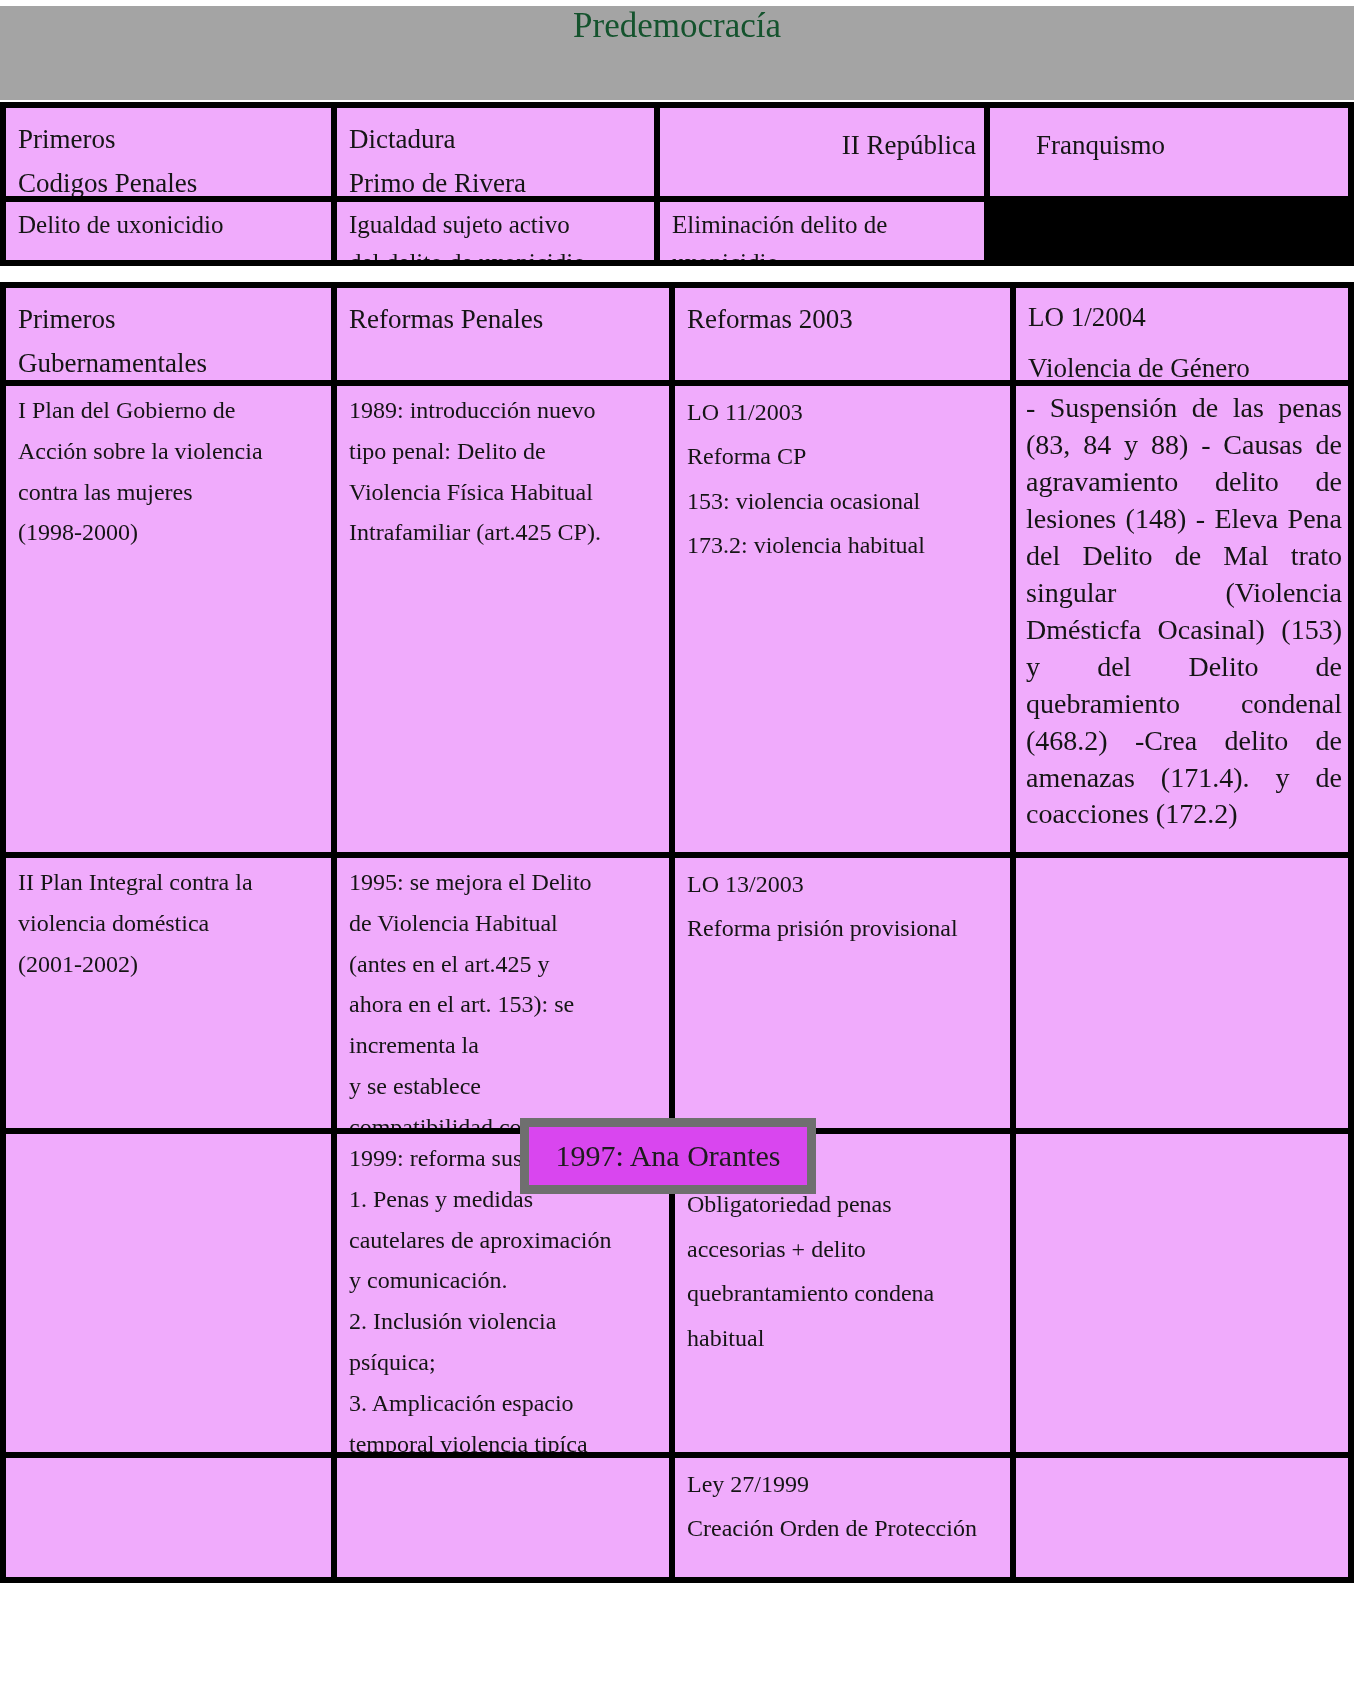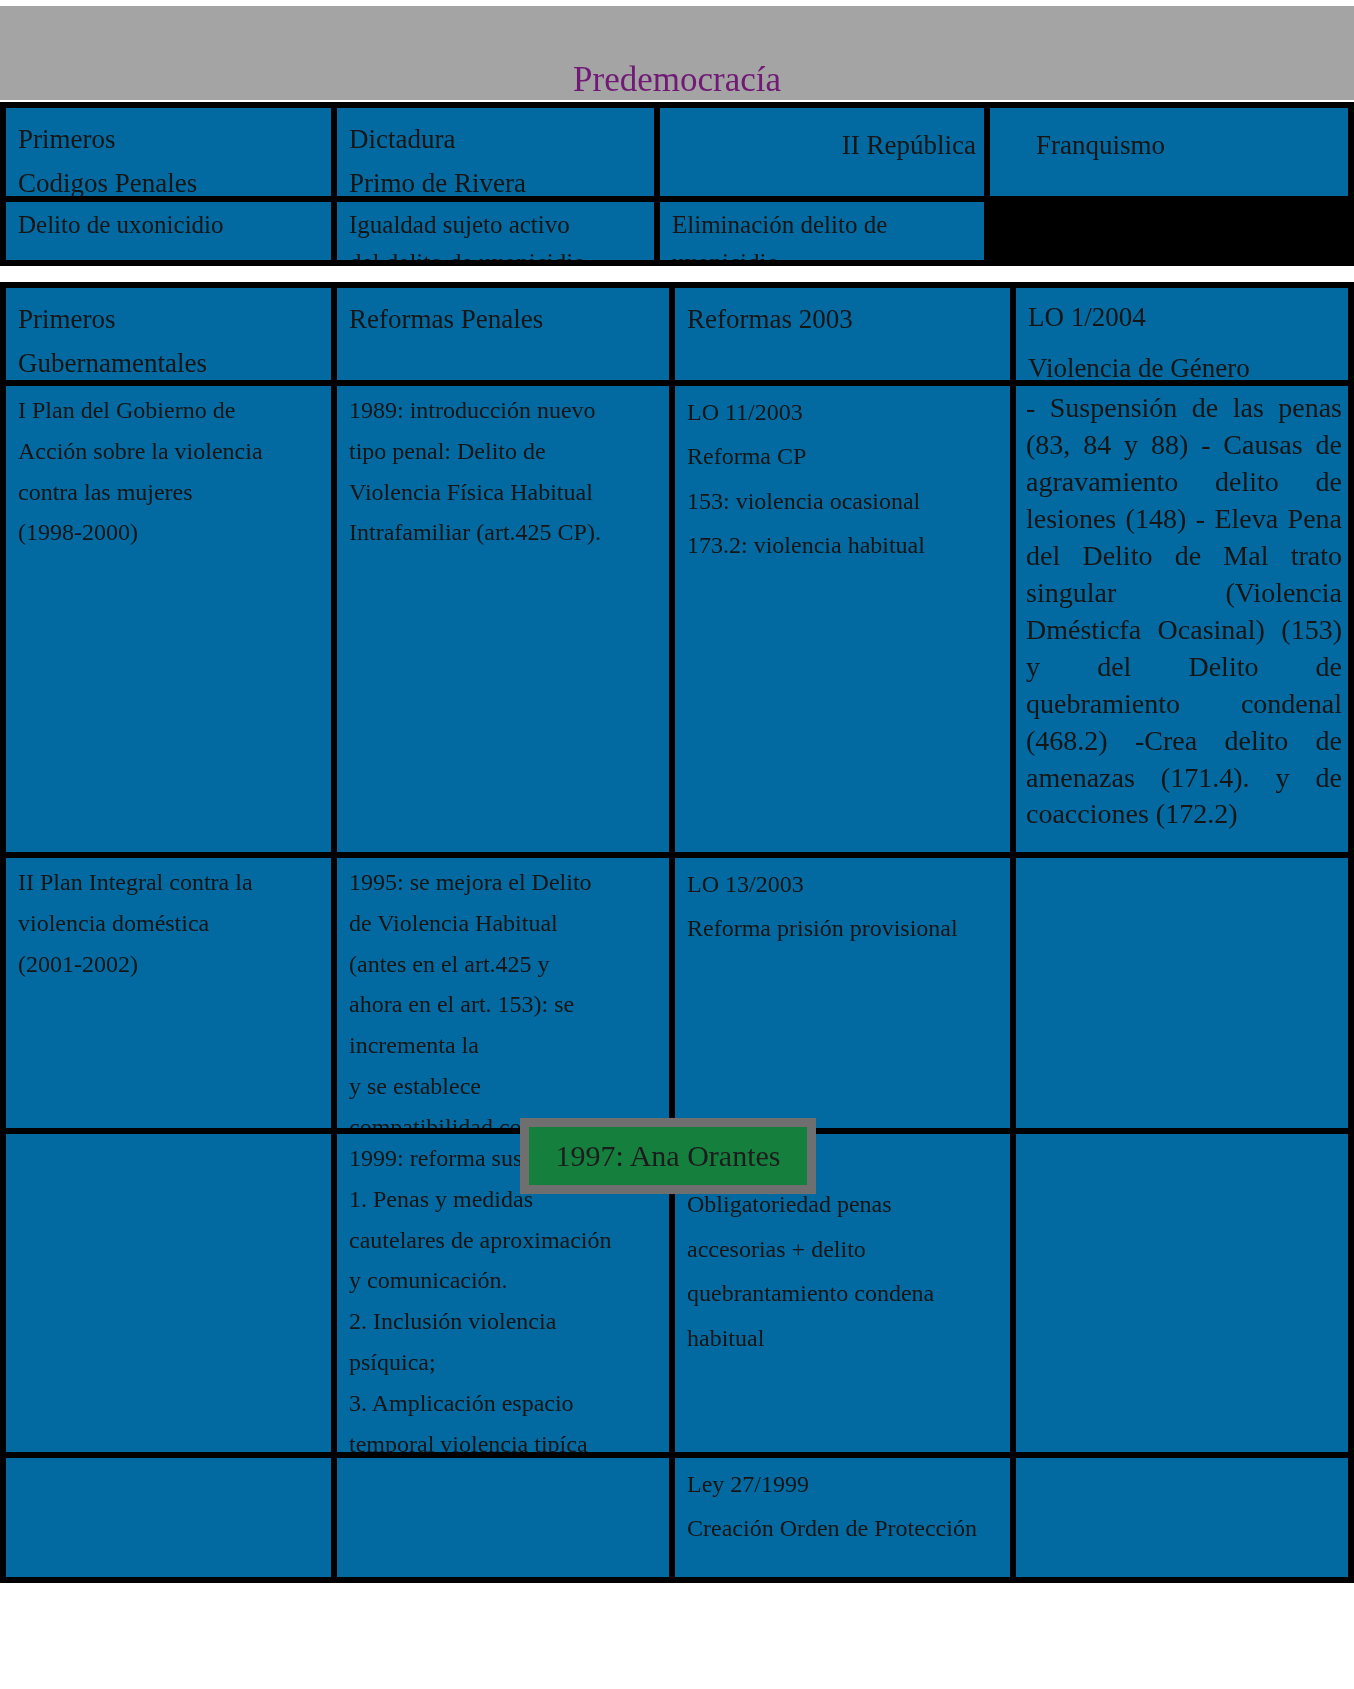--- a/index.html
+++ b/index.html
@@ -9,23 +9,23 @@
     background:#ffffff;
     color:#151515;
     font-family:"Liberation Serif","DejaVu Serif",serif;
     box-sizing:border-box;
     padding-top:6px;
     overflow:hidden;
   }
   .banner {
     height:94px;
     background:#a4a4a4;
-    display:flex; align-items:flex-end; justify-content:center;
+    display:flex; align-items:flex-start; justify-content:center;
     font-size:35px;
-    color:#701a75;
+    color:#14532d;
   }
   .banner.b1 { margin-bottom:2px; }
   .banner.b2 { height:92px; margin-bottom:10px; }
   .tbl {
     display:grid;
     background:#000000;
     padding:6px;
     gap:6px;
     box-sizing:border-box;
   }
@@ -33,21 +33,21 @@
     grid-template-columns:325px 317px 324px 1fr;
     grid-template-rows:88px 58px;
     margin-bottom:16px;
   }
   .tbl2 {
     grid-template-columns:325px 332px 335px 1fr;
     grid-template-rows:92px 466px 270px 318px 1fr;
     height:1301px;
   }
   .cell {
-    background:#0369a1;
+    background:#f0abfc;
     box-sizing:border-box;
     white-space:pre-line;
     font-size:24px;
     line-height:1.7;
     padding:4px 8px 8px 12px;
     overflow:hidden;
   }
   .hdr { font-size:27px; line-height:1.62; padding-top:10px; }
   .hdr.ind1 { padding-left:38px; padding-top:16px;text-align:right; }
   .hdr.ind2 { padding-left:46px; padding-top:16px; }
@@ -59,21 +59,21 @@
     font-size:28px;
     line-height:1.32;
     text-align:justify;
     padding:4px 6px 8px 10px;
   }
   .overlay-box {
     position:absolute;
     left:520px; top:1118px;
     width:296px; height:76px;
     box-sizing:border-box;
-    background:#15803d;
+    background:#d946ef;
     border:9px solid #6f6f6f;
     display:flex; align-items:center; justify-content:center;
     font-size:30px;
     color:#1c1c1c;
   }
 </style>
 </head>
 <body>
 
 <div class="page">

